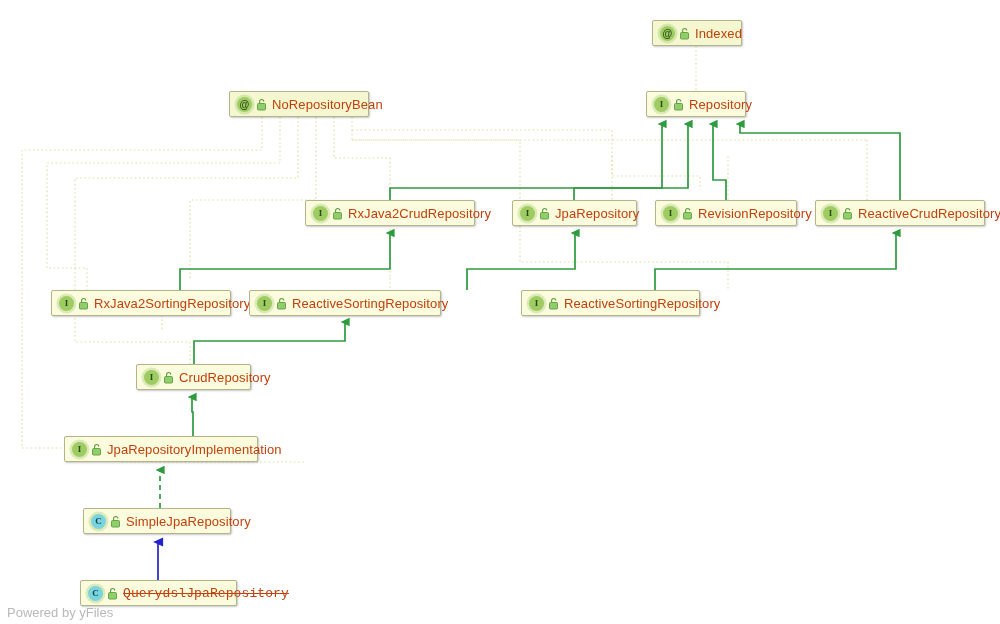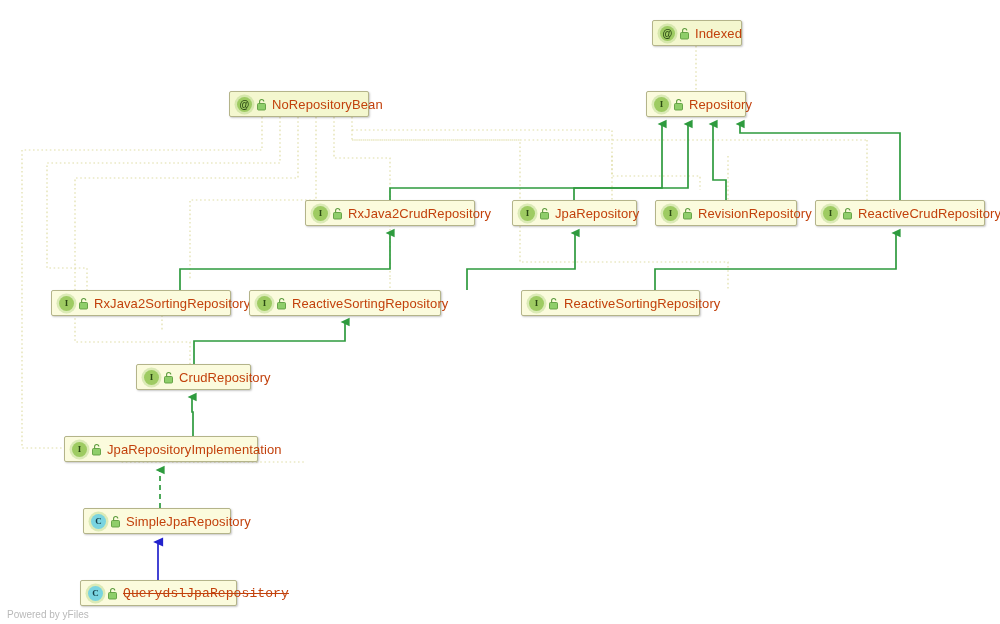--- a/index.html
+++ b/index.html
@@ -68,21 +68,21 @@
     font-size: 13px;
     color: #c2410c;
     letter-spacing: 0.1px;
     line-height: 1;
   }
   .label.deprecated { text-decoration: line-through; font-family: Liberation Mono, monospace; }
   #watermark {
     position: absolute;
     left: 7px;
     bottom: 4px;
-    font-size: 10px;
+    font-size: 13px;
     color: #b9b9b9;
     font-family: "Liberation Sans", sans-serif;
     z-index: 2;
     user-select: none;
   }
 </style>
 </head>
 <body>
 
 <div id="canvas">

